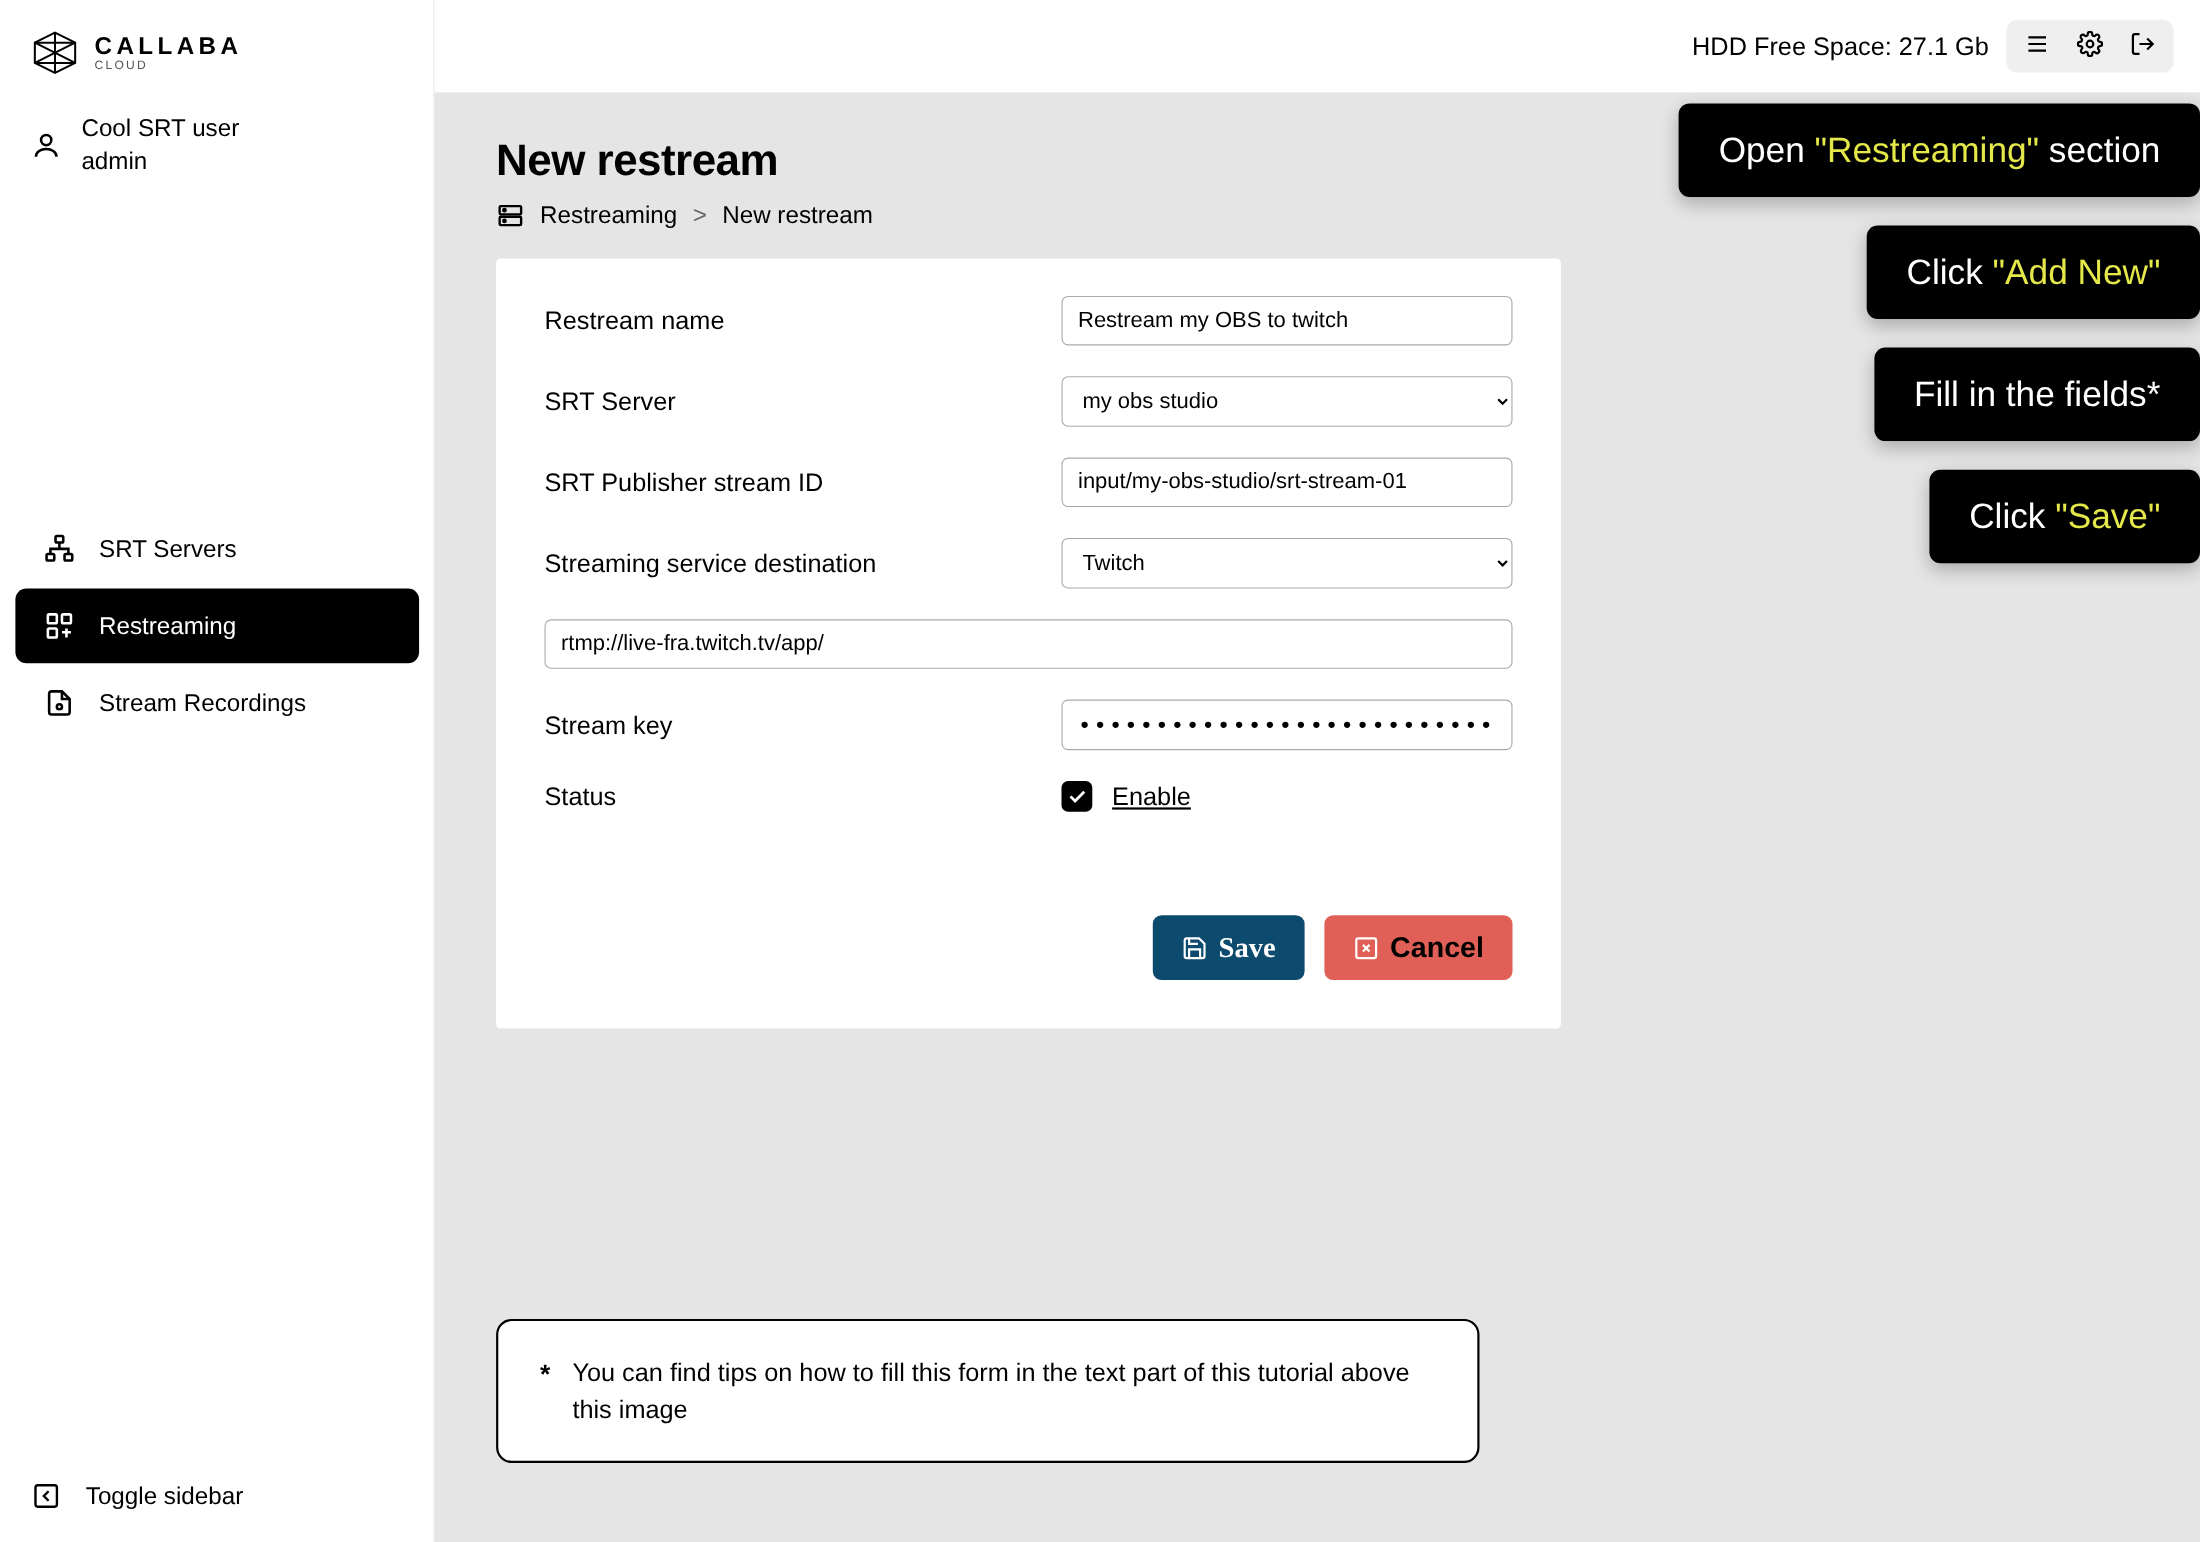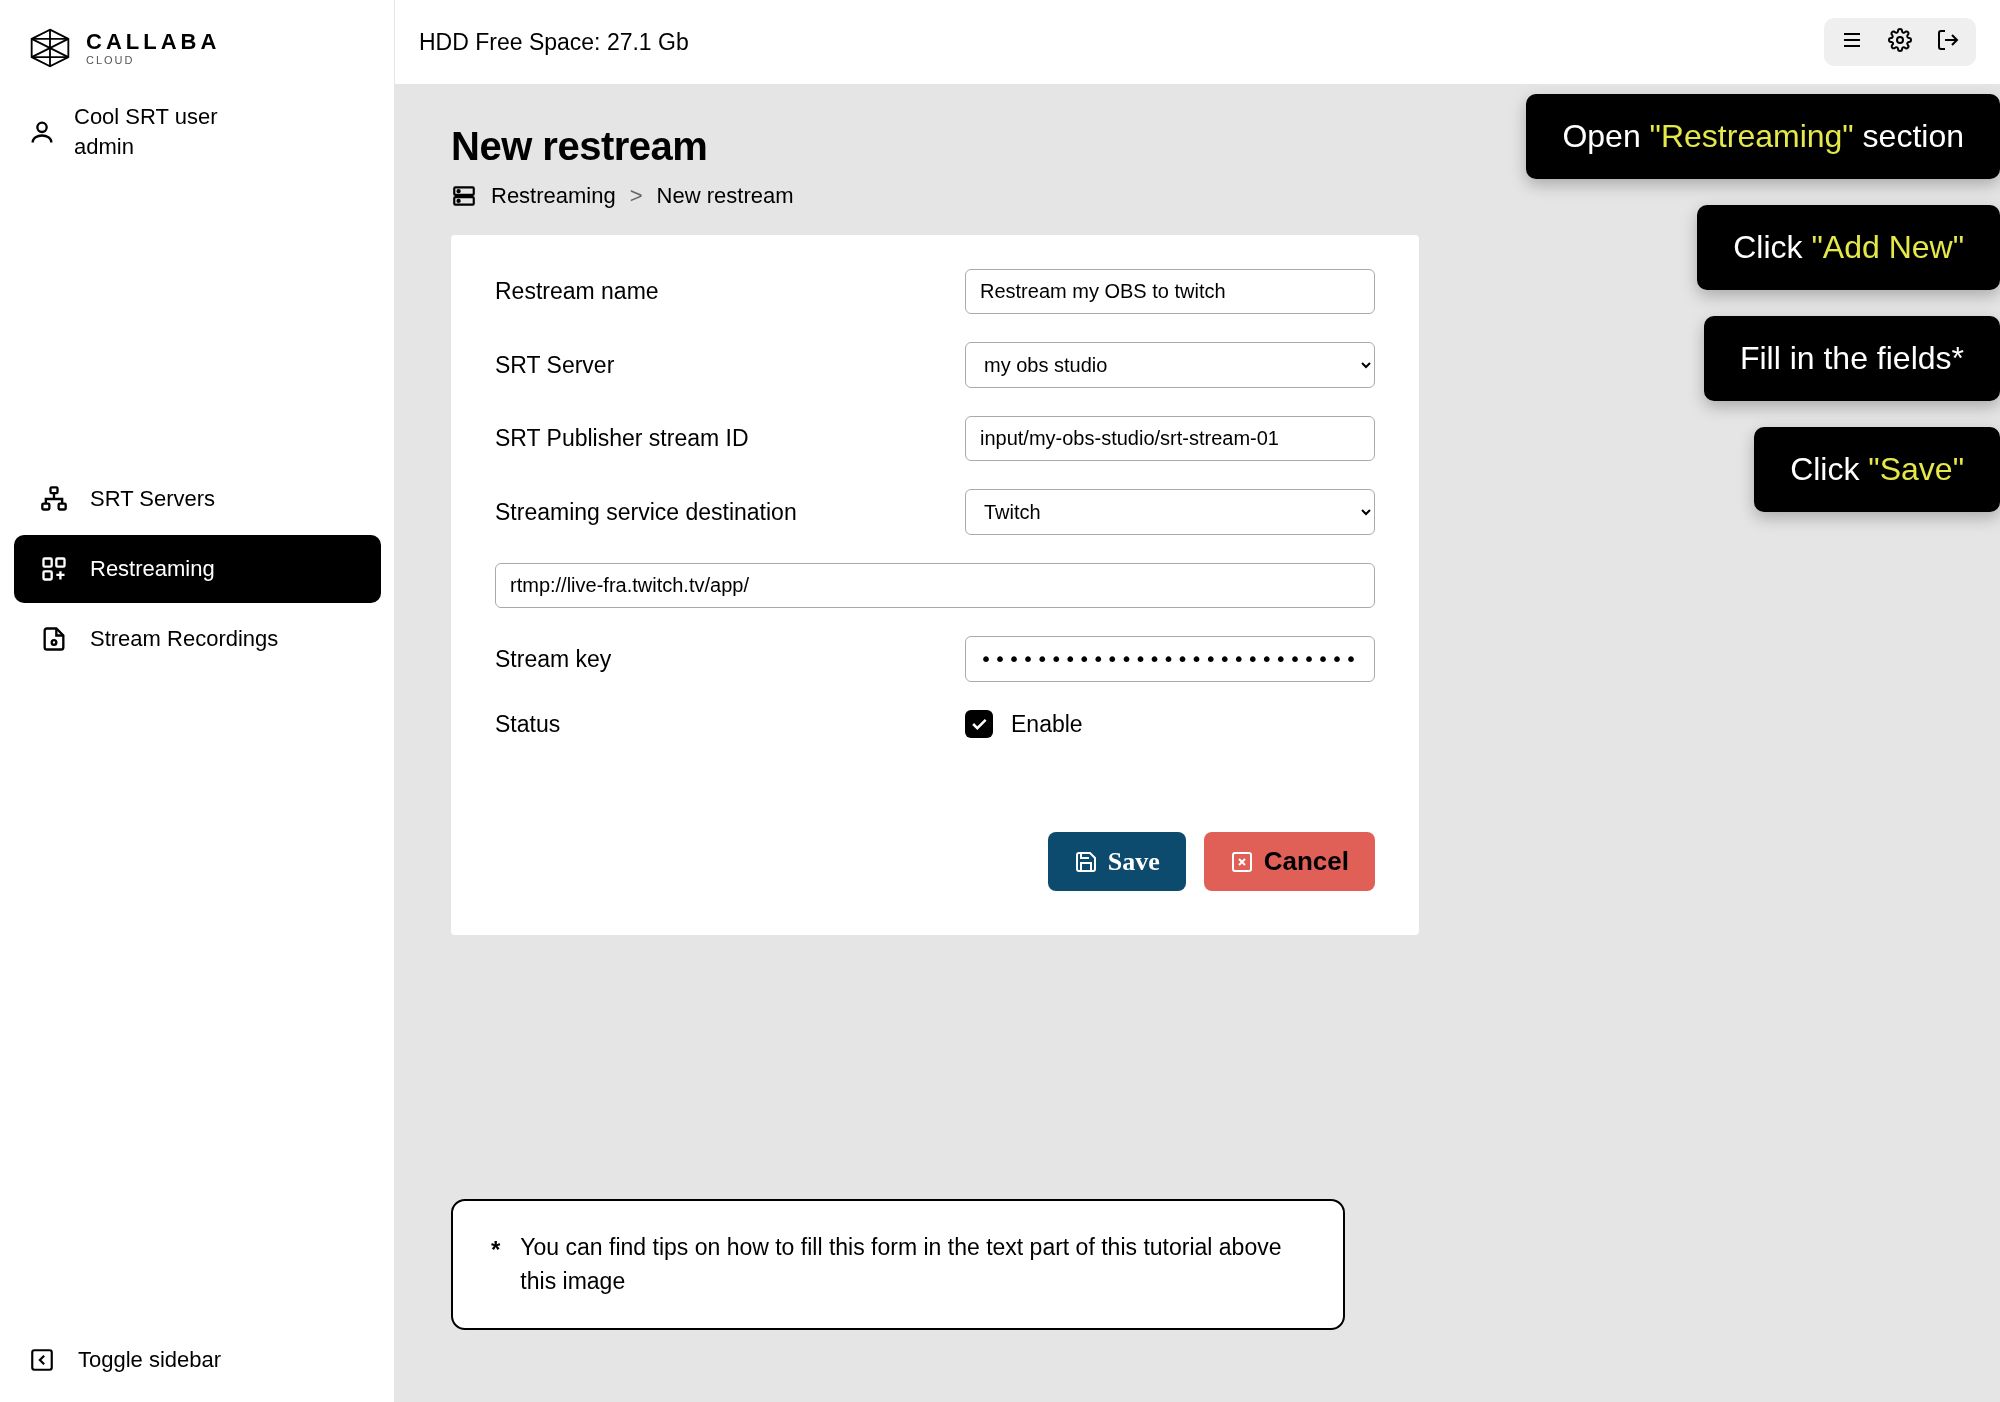--- a/index.html
+++ b/index.html
@@ -74,21 +74,21 @@
   
   .main {
     flex: 1;
     display: flex; flex-direction: column;
     background: #e5e5e5;
     position: relative;
   }
   .topbar {
     background: #fff;
     height: 84px;
-    display:flex; align-items:center; justify-content:space-between;
+    display:flex; align-items:center; justify-content:flex-end;
     padding: 0 24px;
     gap: 16px;
   }
   .free-space { font-size: 23px; }
   .topbar-actions {
     display:flex; gap: 0;
     background: #efefef;
     border-radius: 10px;
     padding: 4px;
   }
@@ -136,21 +136,21 @@
     width: 100%;
     font-size: 20px;
     padding: 10px 14px;
     border: 1px solid #aaa;
     border-radius: 6px;
     font-family: inherit;
     background:#fff;
   }
   .pw-input { letter-spacing: 2px; font-family: monospace; }
   .checkbox-wrap {
-    display:flex; align-items:center; gap:18px;
+    display:flex; align-items:center; gap:18px;text-decoration:underline;
   }
   .checkbox {
     width:28px;height:28px;border-radius:6px;background:#000;
     display:flex;align-items:center;justify-content:center;
   }
   .checkbox svg { stroke:#fff; }
   .enable-label { font-size:23px; }
   .form-actions {
     display:flex; justify-content:flex-end; gap:18px;
     margin-top: 80px;

